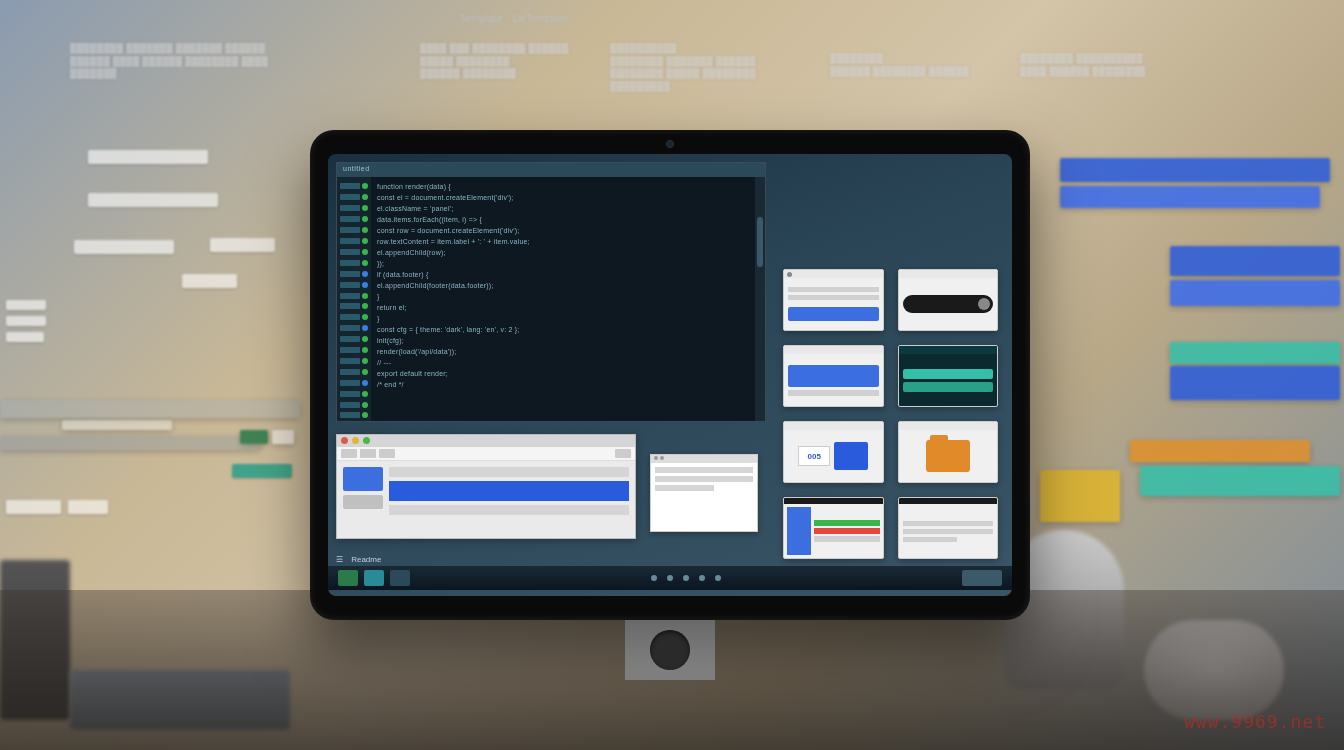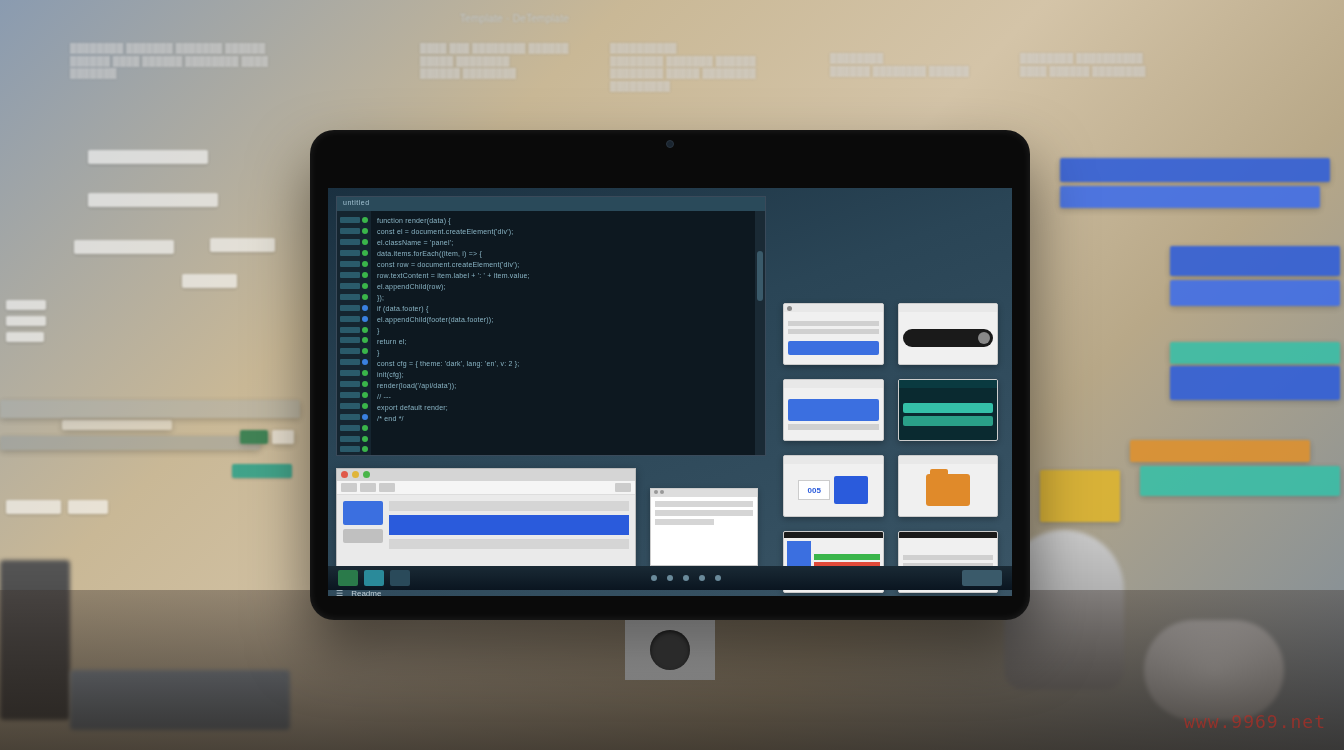--- a/index.html
+++ b/index.html
@@ -58,23 +58,22 @@
     position: absolute;
     top: 10px; left: 50%; transform: translateX(-50%);
     width: 8px; height: 8px; border-radius: 50%;
     background: #1a2530;
     border: 1px solid #2a3540;
   }
   .screen {
     position: absolute;
     top: 24px; left: 18px; right: 18px; bottom: 24px;
     background: linear-gradient(160deg, #1a3040 0%, #2a4556 40%, #3a5566 100%);
-    border-radius: 0;
+    border-radius: 8px;
     overflow: hidden;
-    margin-top: 34px;
   }
   .stand-neck {
     position: absolute;
     left: 50%; transform: translateX(-50%);
     bottom: -60px;
     width: 90px; height: 70px;
     background: linear-gradient(180deg, #c0c0c0, #888);
     border-radius: 4px 4px 0 0;
   }
   .stand-hole {

